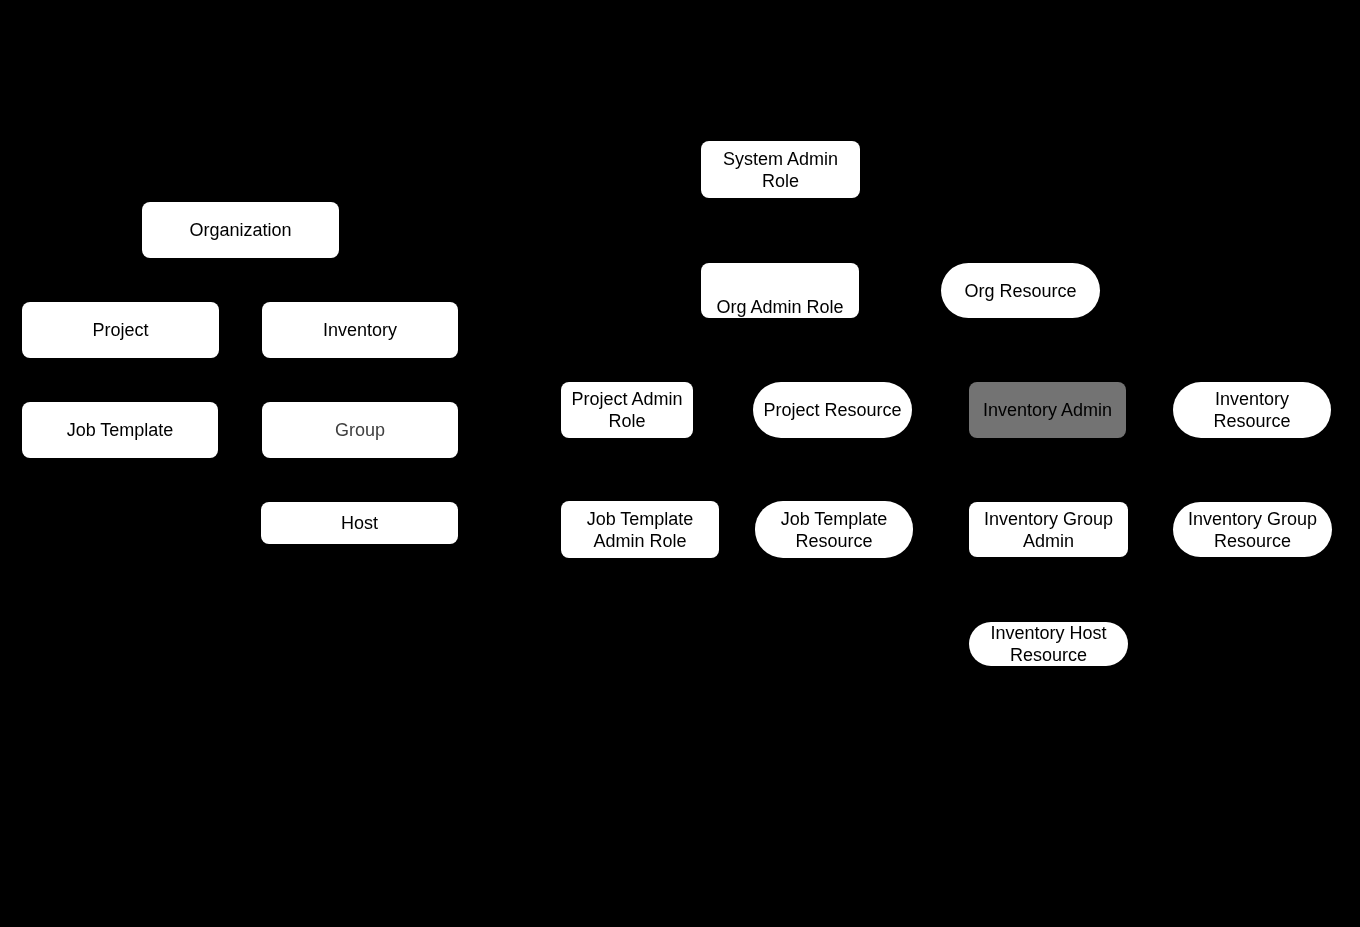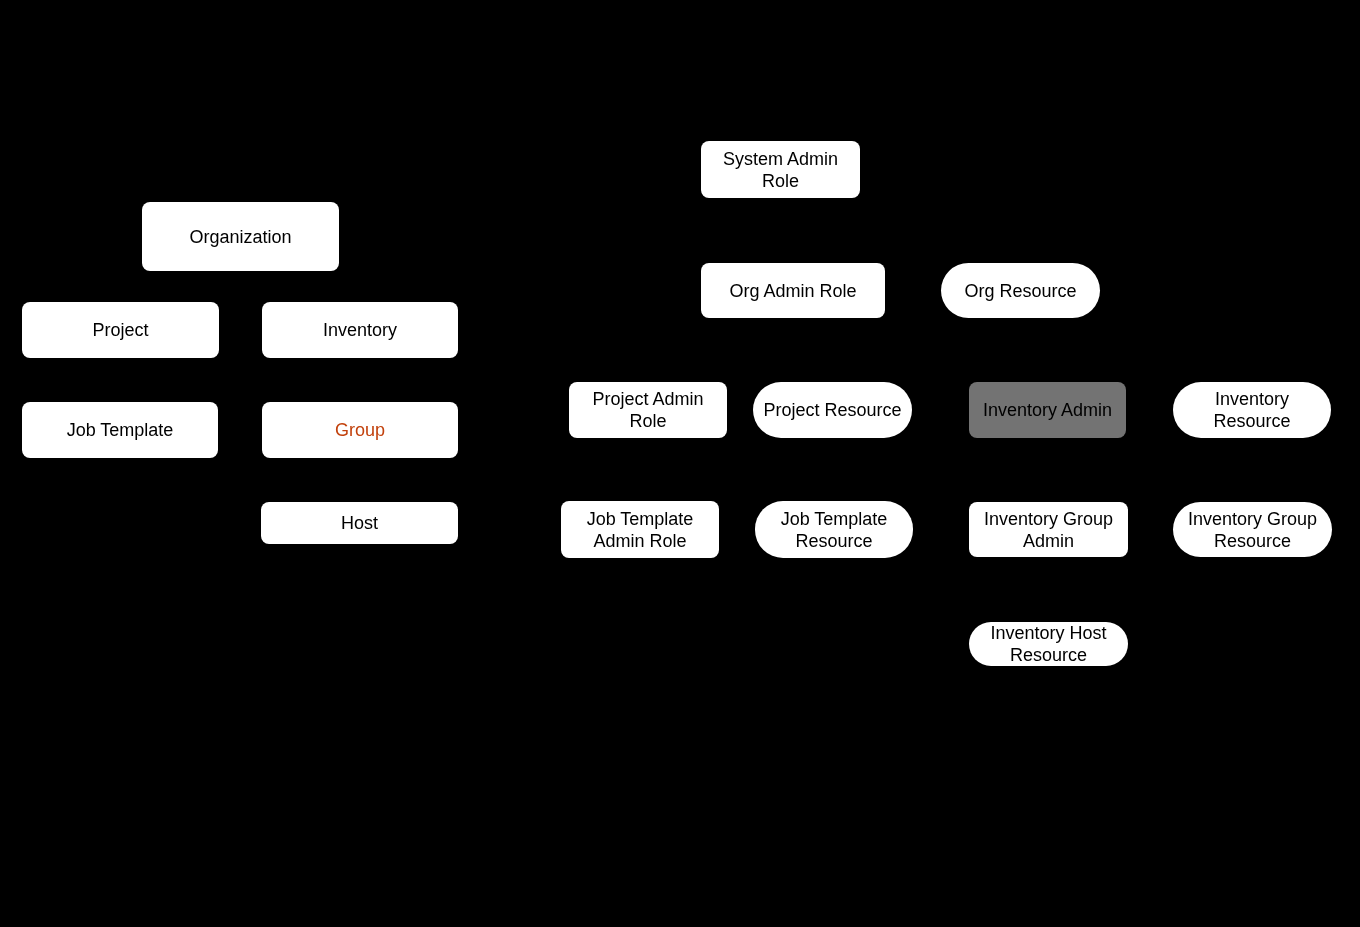--- a/index.html
+++ b/index.html
@@ -40,49 +40,49 @@
     text-align: right;
   }
   .node-line {
     display: block;
   }
 </style>
 </head>
 <body>
 
 <div class="canvas" id="diagram-canvas" style="background: rgb(0, 0, 0);">
-    <div class="node rect" style="left: 142px; top: 202px; width: 197px; height: 69px; background: rgb(255, 255, 255); color: rgb(0, 0, 0);">
+    <div class="node rect" style="left: 142px; top: 202px; width: 197px; height: 56px; background: rgb(255, 255, 255); color: rgb(0, 0, 0);">
       <span class="node-line">Organization</span>
     </div>
     <div class="node rect" style="left: 22px; top: 302px; width: 197px; height: 56px; background: rgb(255, 255, 255); color: rgb(0, 0, 0);">
       <span class="node-line">Project</span>
     </div>
     <div class="node rect" style="left: 262px; top: 302px; width: 196px; height: 56px; background: rgb(255, 255, 255); color: rgb(0, 0, 0);">
       <span class="node-line">Inventory</span>
     </div>
     <div class="node rect" style="left: 22px; top: 402px; width: 196px; height: 56px; background: rgb(255, 255, 255); color: rgb(0, 0, 0);">
       <span class="node-line">Job Template</span>
     </div>
-    <div class="node rect" style="left: 262px; top: 402px; width: 196px; height: 56px; background: rgb(255, 255, 255); color: #c2410c;">
+    <div class="node rect" style="left: 262px; top: 402px; width: 196px; height: 56px; background: rgb(255, 255, 255); color: #404040;">
       <span class="node-line">Group</span>
     </div>
     <div class="node rect" style="left: 261px; top: 502px; width: 197px; height: 42px; background: rgb(255, 255, 255); color: rgb(0, 0, 0);">
       <span class="node-line">Host</span>
     </div>
     <div class="node rect" style="left: 701px; top: 141px; width: 159px; height: 57px; background: rgb(255, 255, 255); color: rgb(0, 0, 0);">
       <span class="node-line">System Admin</span>
       <span class="node-line">Role</span>
     </div>
-    <div class="node rect" style="left: 701px; top: 263px; width: 184px; height: 55px; background: rgb(255, 255, 255); color: rgb(0, 0, 0);">
+    <div class="node rect" style="left: 701px; top: 263px; width: 158px; height: 55px; background: rgb(255, 255, 255); color: rgb(0, 0, 0); justify-content: flex-end;">
       <span class="node-line">Org Admin Role</span>
     </div>
     <div class="node pill" style="left: 941px; top: 263px; width: 159px; height: 55px; background: rgb(255, 255, 255); color: rgb(0, 0, 0);">
       <span class="node-line">Org Resource</span>
     </div>
-    <div class="node rect" style="left: 561px; top: 382px; width: 158px; height: 56px; background: rgb(255, 255, 255); color: rgb(0, 0, 0); margin-left: 8px;">
+    <div class="node rect" style="left: 561px; top: 382px; width: 132px; height: 56px; background: rgb(255, 255, 255); color: rgb(0, 0, 0);">
       <span class="node-line">Project Admin</span>
       <span class="node-line">Role</span>
     </div>
     <div class="node pill" style="left: 753px; top: 382px; width: 159px; height: 56px; background: rgb(255, 255, 255); color: rgb(0, 0, 0);">
       <span class="node-line">Project Resource</span>
     </div>
     <div class="node rect" style="left: 969px; top: 382px; width: 157px; height: 56px; background: #737373; color: rgb(0, 0, 0);">
       <span class="node-line">Inventory Admin</span>
     </div>
     <div class="node pill" style="left: 1173px; top: 382px; width: 158px; height: 56px; background: rgb(255, 255, 255); color: rgb(0, 0, 0);">

